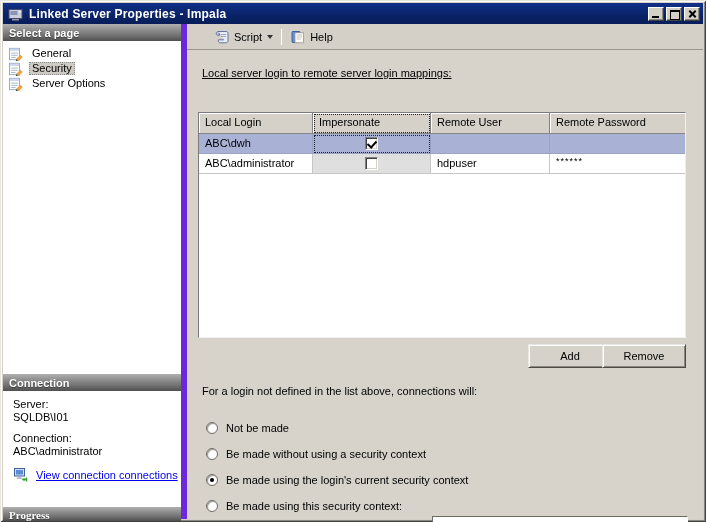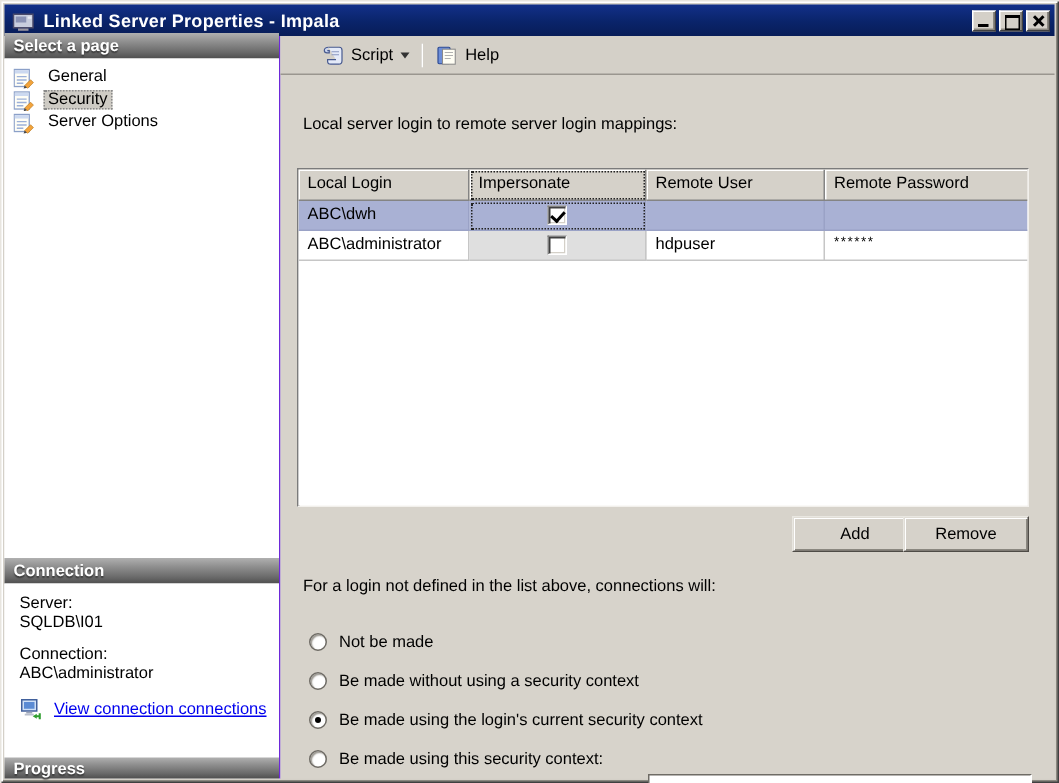--- a/index.html
+++ b/index.html
@@ -27,28 +27,28 @@
   .win-btn.min::after{content:"";position:absolute;left:3px;bottom:2px;width:7px;height:2px;background:#000;}
   .win-btn.max::after{content:"";position:absolute;left:3px;top:2px;width:8px;height:7px;
     border:1px solid #000;border-top-width:2px;}
   .win-btn.close::before,.win-btn.close::after{content:"";position:absolute;left:3px;top:5px;width:9px;height:2px;background:#000;}
   .win-btn.close::before{transform:rotate(45deg);}
   .win-btn.close::after{transform:rotate(-45deg);}
   
   .body-row{position:absolute;left:3px;top:24px;right:3px;bottom:3px;display:flex;}
   
   .sidebar{width:184px;flex:0 0 auto;display:flex;flex-direction:column;background:#fff;
-    border-right:1px solid #6d28d9;justify-content:flex-end;}
+    border-right:6px solid #6d28d9;}
   .panel-header{
     height:17px;flex:0 0 auto;display:flex;align-items:center;padding:0 6px;
     background:linear-gradient(180deg,#b0b0b0 0%,#8e8e8e 35%,#6a6a6a 75%,#4f4f4f 100%);
     color:#fff;font-size:11px;font-weight:bold;text-shadow:0 1px 1px #3a3a3a;
   }
   .panel-header.h-conn{height:17px;}
-  .panel-header.h-prog{flex:1 1 auto;align-items:flex-start;padding-top:2px;}
+  .panel-header.h-prog{flex:1 1 auto;align-items:flex-start;padding-top:2px;font-family:Liberation Serif, serif;}
   .page-list{height:333px;flex:0 0 auto;background:#fff;padding-top:5px;}
   .page-item{display:flex;align-items:center;height:15px;padding-left:6px;cursor:default;}
   .page-icon{width:14px;height:14px;margin-right:6px;flex:0 0 auto;}
   .page-label{font-size:11px;color:#000;padding:0 3px;line-height:13px;}
   .page-label.selected{background:#cecbc4;outline:1px dotted #8a8a8a;outline-offset:-1px;}
   .conn-content{height:116px;flex:0 0 auto;background:#fff;padding:7px 0 0 10px;font-size:11px;color:#000;}
   .conn-line{line-height:13px;}
   .conn-gap{height:8px;}
   .link-row{display:flex;align-items:center;margin-top:9px;}
   .link-icon{width:16px;height:16px;margin-right:7px;flex:0 0 auto;}
@@ -230,21 +230,21 @@
               <line x1="6.5" y1="6" x2="12" y2="6" stroke="#b0b0b0" stroke-width="0.8"></line>
               <line x1="6.5" y1="8" x2="12" y2="8" stroke="#b0b0b0" stroke-width="0.8"></line>
               <line x1="6.5" y1="10" x2="10.5" y2="10" stroke="#b0b0b0" stroke-width="0.8"></line>
             </svg>
           </span>
           <span>Help</span>
         </div>
       </div>
 
       <div class="content">
-        <div class="static-label" style="left:15px;top:27px;">Local server login to remote server login mappings:</div>
+        <div class="static-label" style="left:15px;top:17px;text-decoration:underline;">Local server login to remote server login mappings:</div>
 
         <div class="grid">
           <div class="grid-hdr">
             <div class="hcell c0">Local Login</div>
             <div class="hcell c1 focus-dotted" style="justify-content:flex-start;padding:3px 0 0 6px;display:block;">Impersonate</div>
             <div class="hcell c2">Remote User</div>
             <div class="hcell c3">Remote Password</div>
           </div>
 
           <div class="grid-row row-sel">

